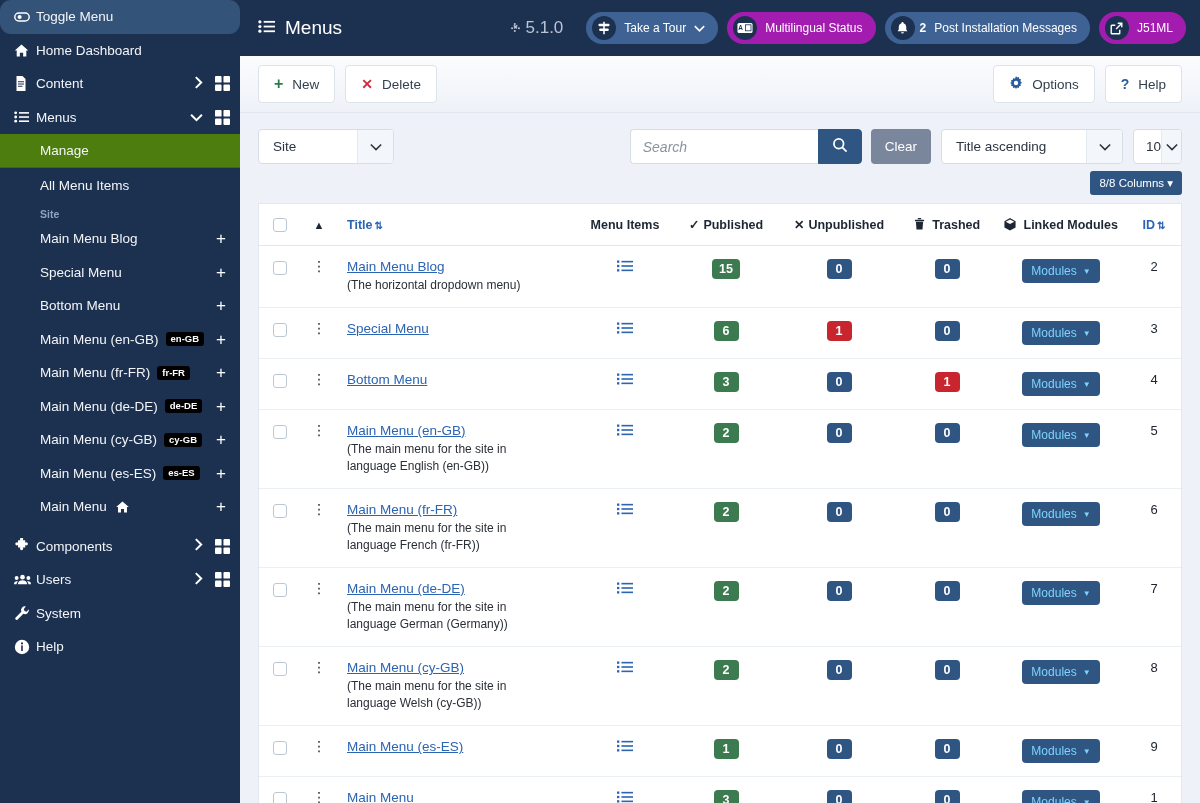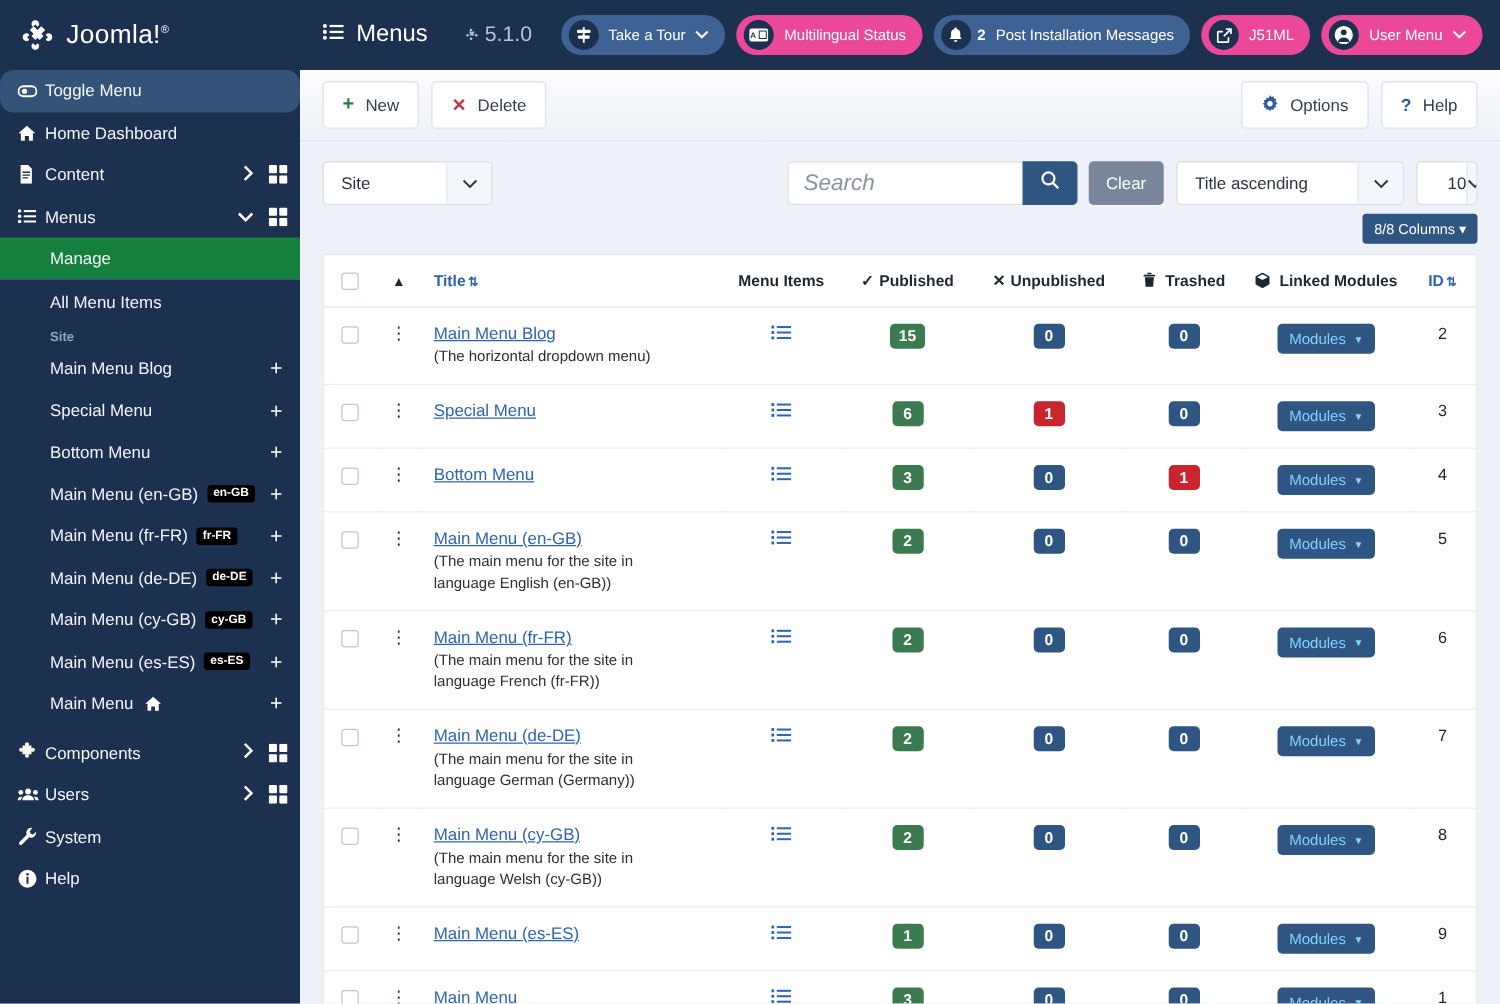--- a/index.html
+++ b/index.html
@@ -51,21 +51,21 @@
   .nav-item .caret { color: #fff; font-size: 13px; margin-right: 12px; }
   .nav-item .grid-ico { color: #fff; display: flex; }
 
   .nav-sub {
     display: flex; align-items: center;
     height: 34px;
     padding-left: 40px; padding-right: 12px;
     color: #f3f5f8; font-size: 13.5px;
     cursor: pointer;
   }
-  .nav-sub.sel { background: #15803d; }
+  .nav-sub.sel { background: #4d7c0f; }
   .nav-sub.divider { border-bottom: 1px solid #3c5576; }
 
   .nav-group-label {
     padding: 6px 0 2px 40px;
     color: #8fa3bd; font-size: 10.5px;
     font-weight: bold;
   }
 
   .menu-row {
     display: flex; align-items: center;
@@ -117,21 +117,21 @@
   }
   .pill {
     display: flex; align-items: center; gap: 8px;
     background: #3f6294;
     border-radius: 999px;
     height: 32px; padding: 0 13px 0 6px;
     color: #fff; font-size: 12px;
     margin-left: 9px; cursor: pointer;
     white-space: nowrap;
   }
-  .pill.dark { background: #ec4899; }
+  .pill.dark { background: #a21caf; }
   .pill .circ {
     width: 24px; height: 24px; border-radius: 50%;
     background: #1c3050;
     display: flex; align-items: center; justify-content: center;
     flex: 0 0 24px;
   }
   .pill .badge-num { font-size: 12px; font-weight: bold; margin-left: -3px; }
   .pill .chev { font-size: 11px; }
 
   
@@ -179,21 +179,21 @@
     color: #2c3440; font-size: 11px;
   }
   #site-select { width: 136px; }
   #site-select .txt { flex: 1 1 auto; }
   .filter-spacer { flex: 1 1 auto; }
   .search-wrap { display: flex; align-items: center; }
   .search-input {
     width: 188px; height: 35px;
     border: 1px solid #d5dde6; border-right: none;
     border-radius: 4px 0 0 4px;
-    padding: 0 12px; font-size: 18px;
+    padding: 0 12px; font-size: 14px;
     font-style: italic; color: #555;
     font-family: "Liberation Sans", sans-serif;
     background: #fff; outline: none;
   }
   .search-input::placeholder { color: #8a949f; font-style: italic; }
   .search-btn {
     width: 44px; height: 35px;
     background: #2f5583; border: 1px solid #2f5583;
     border-radius: 0 4px 4px 0;
     display: flex; align-items: center; justify-content: center;
@@ -201,21 +201,21 @@
   }
   .clear-btn {
     height: 35px; margin-left: 9px;
     background: #79869b; border: none; border-radius: 4px;
     color: #fff; font-size: 13.5px;
     padding: 0 14px; cursor: pointer;
     font-family: "Liberation Sans", sans-serif;
   }
   #sort-select { width: 182px; margin-left: 10px; }
   #sort-select .txt { flex: 1 1 auto; }
-  #limit-select { width: 49px; margin-left: 10px; padding-left: 12px; }
+  #limit-select { width: 49px; margin-left: 10px; }
   #limit-select .txt { flex: 1 1 auto; padding: 0 0 0 12px; }
   #limit-select .arrow { width: 30px; }
 
   .cols-row {
     display: flex; justify-content: flex-end;
     padding: 7px 18px 0 18px;
   }
   .cols-btn {
     background: #2f5583; color: #fff;
     font-size: 11.5px; border-radius: 3px;
@@ -302,35 +302,20 @@
     padding: 5px 9px; cursor: pointer;
   }
   .mod-btn .car { font-size: 8px; }
   .id-cell { color: #20262e; font-size: 13px; }
 </style>
 </head>
 <body>
 
 <div id="sidebar">
 
-  <div class="brand">
-    <svg class="brand-logo" viewBox="0 0 64 64">
-      <g fill="#ffffff">
-        <path d="M21 12c0-4 3-7 7-7s7 3 7 7c0 2-1 4-3 5l-4-4-4 4c-2-1-3-3-3-5z"></path>
-        <path d="M12 43c-4 0-7-3-7-7s3-7 7-7c2 0 4 1 5 3l-4 4 4 4c-1 2-3 3-5 3z"></path>
-        <path d="M52 43c4 0 7-3 7-7s-3-7-7-7c-2 0-4 1-5 3l4 4-4 4c1 2 3 3 5 3z"></path>
-        <path d="M21 52c0 4 3 7 7 7s7-3 7-7c0-2-1-4-3-5l-4 4-4-4c-2 1-3 3-3 5z"></path>
-        <path d="M25 16l18 18-7 7-18-18z"></path>
-        <path d="M39 16l-18 18 7 7 18-18z"></path>
-      </g>
-    </svg>
-    <span class="brand-text">
-      <span>Joomla!</span><span class="reg">®</span>
-    </span>
-  </div>
 
   <div class="nav-item active">
     <span class="ico">
       <svg width="16" height="16" viewBox="0 0 20 20" fill="#fff">
           <rect x="1" y="5" width="18" height="10" rx="5" fill="none" stroke="#fff" stroke-width="1.8"></rect>
           <circle cx="7" cy="10" r="2.6"></circle>
         </svg>
     </span>
     <span class="lbl">Toggle Menu</span>
   </div>
@@ -599,35 +584,20 @@
       <span class="circ">
         <svg width="13" height="13" viewBox="0 0 16 16" fill="none" stroke="#fff" stroke-width="1.7">
             <path d="M9.5 1.5H14.5V6.5"></path>
             <path d="M14.5 1.5L7.5 8.5"></path>
             <path d="M12 9.5v4.2a.8.8 0 01-.8.8H2.3a.8.8 0 01-.8-.8V4.8a.8.8 0 01.8-.8h4.2"></path>
           </svg>
       </span>
       <span>J51ML</span>
     </div>
 
-    <div class="pill dark">
-      <span class="circ">
-        <svg width="16" height="16" viewBox="0 0 18 18">
-            <circle cx="9" cy="9" r="8.2" fill="#fff"></circle>
-            <circle cx="9" cy="6.6" r="2.6" fill="#1c3050"></circle>
-            <path d="M3.6 15.4a5.6 5.6 0 0110.8 0z" fill="#1c3050"></path>
-          </svg>
-      </span>
-      <span>User Menu</span>
-      <span class="chev">
-        <svg width="11" height="7" viewBox="0 0 14 9" fill="none" stroke="#fff" stroke-width="2">
-            <path d="M1 1.5l6 6 6-6"></path>
-          </svg>
-      </span>
-    </div>
   </div>
 
   <div id="toolbar">
     <div class="tb-btn">
       <span class="g">+</span>
       <span>New</span>
     </div>
     <div class="tb-btn">
       <span class="r">✕</span>
       <span>Delete</span>

